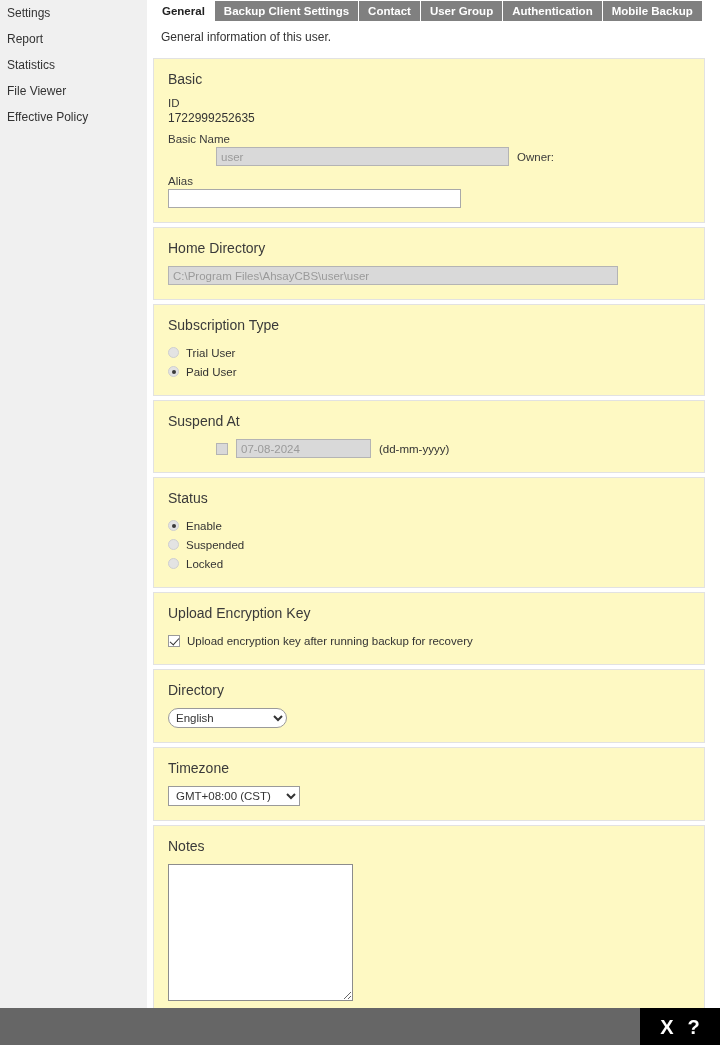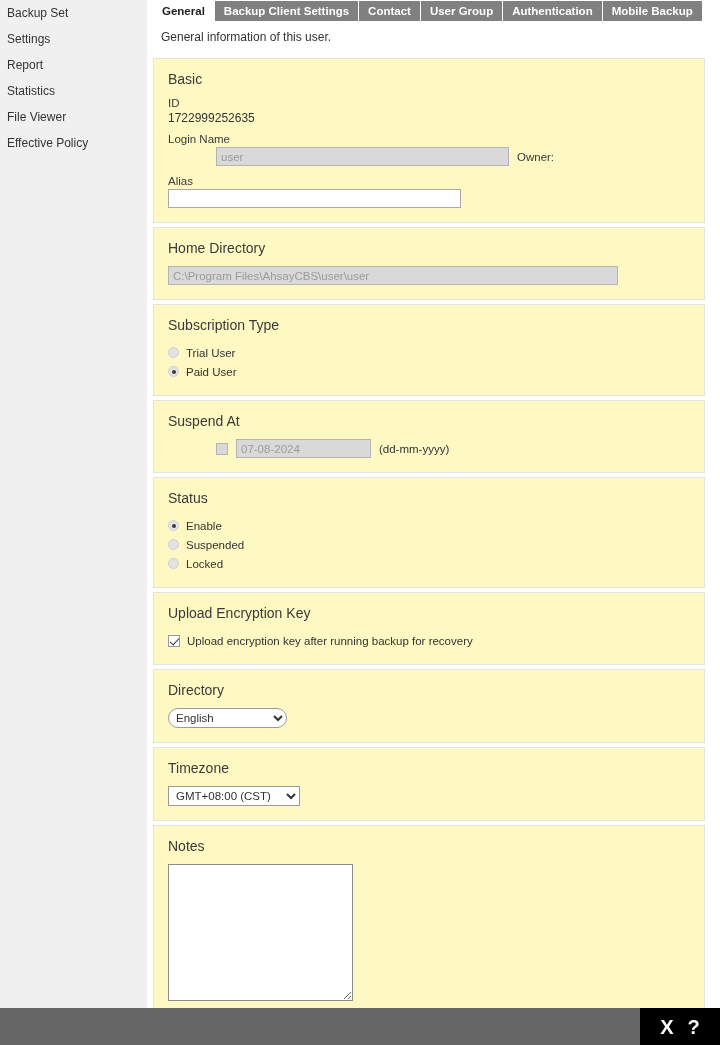--- a/index.html
+++ b/index.html
@@ -276,23 +276,20 @@
     user-select: none;
   }
 </style>
 </head>
 <body>
 
 <div class="app">
 
   <div class="sidebar">
     <div class="side-item">
-      <span>Backup Set</span>
-    </div>
-    <div class="side-item">
       <span>Settings</span>
     </div>
     <div class="side-item">
       <span>Report</span>
     </div>
     <div class="side-item">
       <span>Statistics</span>
     </div>
     <div class="side-item">
       <span>File Viewer</span>
@@ -328,21 +325,21 @@
     <div class="desc">General information of this user.</div>
 
     <div class="cards">
 
       <div class="card">
         <div class="card-title">Basic</div>
 
         <div class="field-label">ID</div>
         <div class="field-value">1722999252635</div>
 
-        <div class="field-label">Login Name</div>
+        <div class="field-label">Basic Name</div>
         <div class="row-inline">
           <input class="txt w-login disabled" type="text" disabled="" placeholder="user" style="">
           <span class="owner-label">Owner:</span>
           <span class="owner-label"></span>
         </div>
 
         <div class="field-label" style="margin-top:9px">Alias</div>
         <input class="txt w-alias" type="text" placeholder="" style="">
       </div>
 

